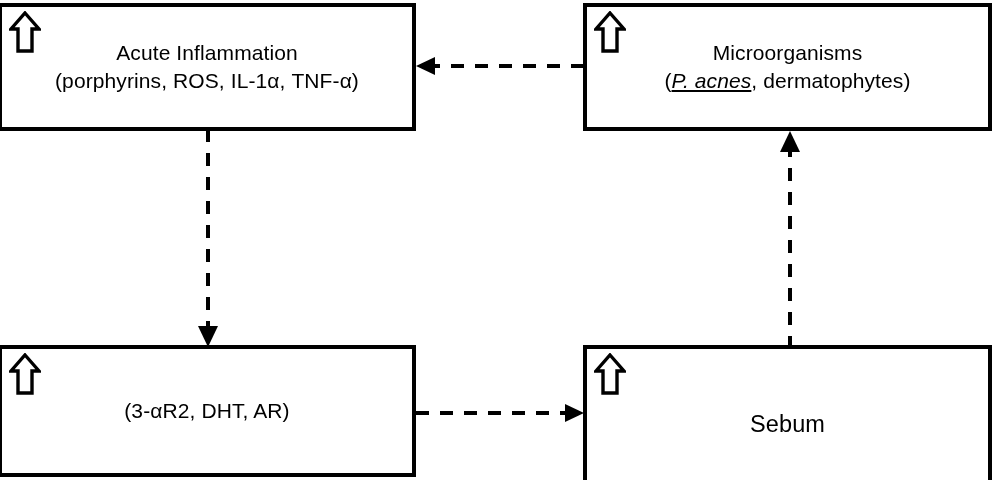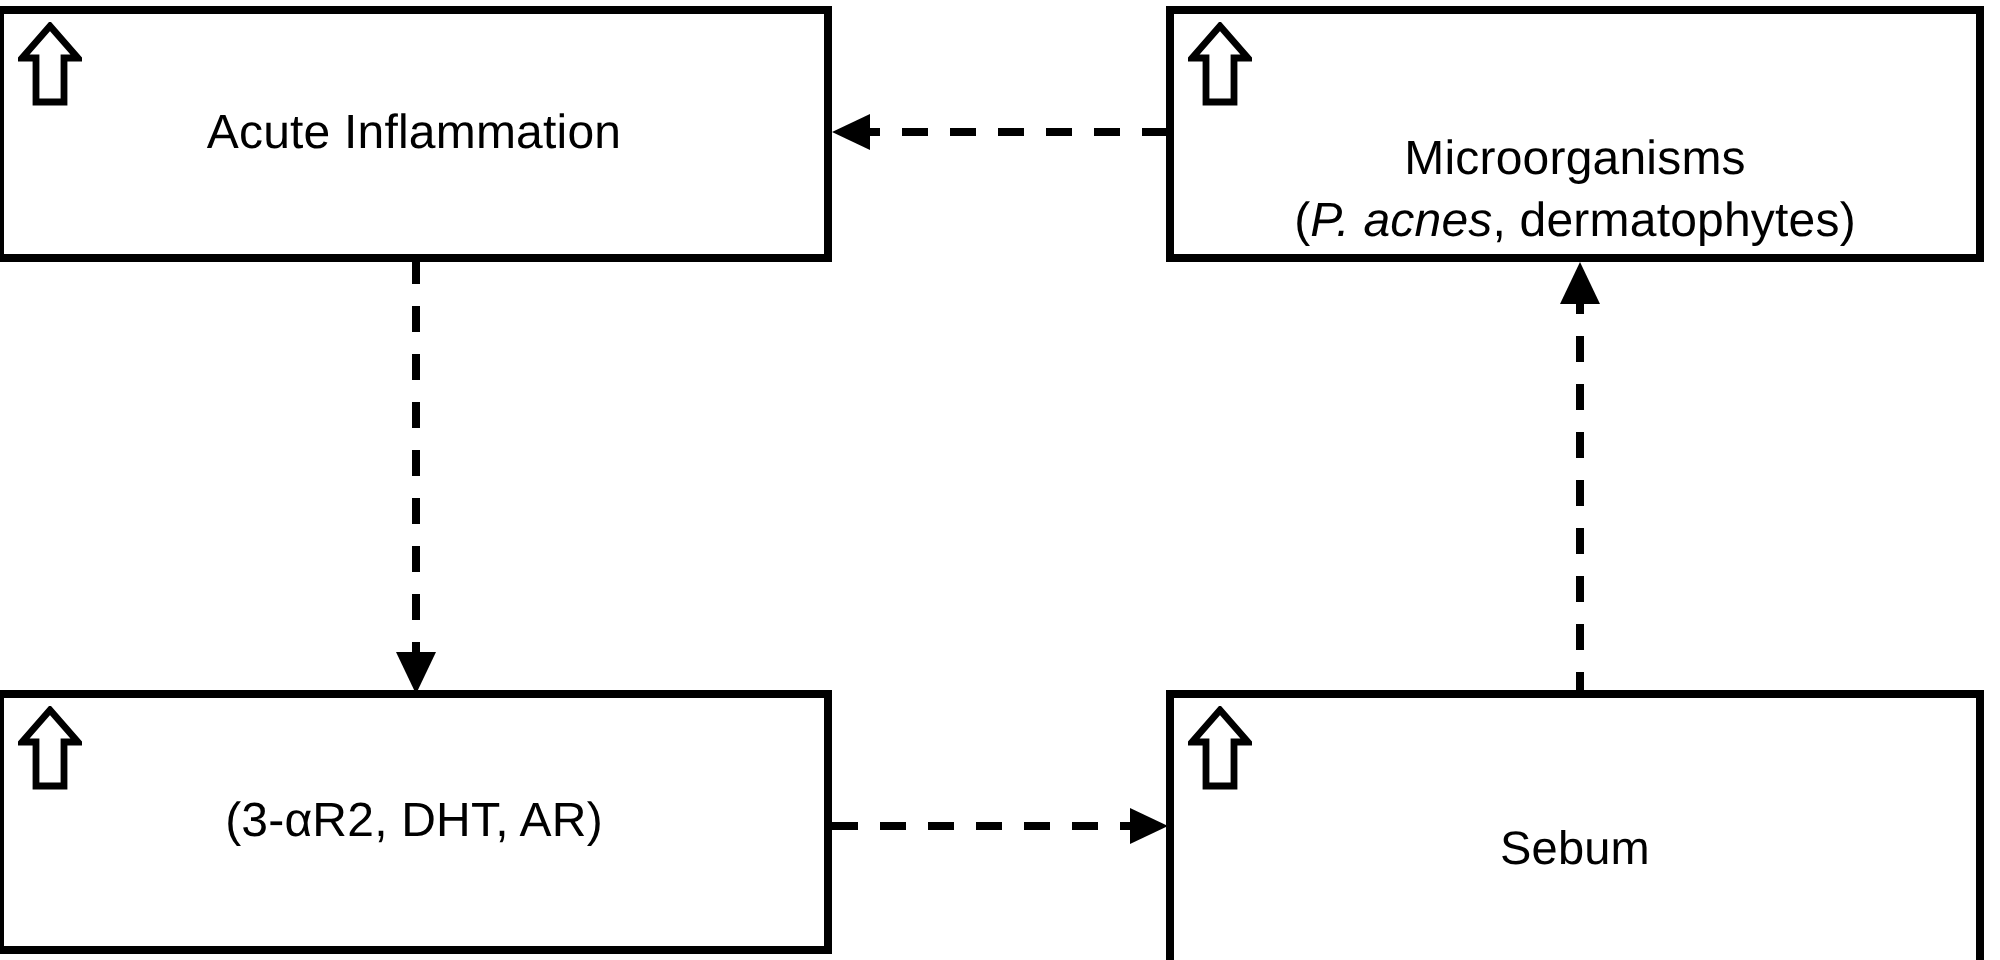--- a/index.html
+++ b/index.html
@@ -26,48 +26,48 @@
     box-sizing: border-box;
     background: #ffffff;
     border: 4px solid #000000;
     display: flex;
     flex-direction: column;
     align-items: center;
     justify-content: center;
   }
 
   .node-box.box-tl { left: -2px;  top: 3px;   width: 418px; height: 128px; }
-  .node-box.box-tr { left: 583px; top: 3px;   width: 409px; height: 128px; justify-content: flex-end; }
+  .node-box.box-tr { left: 583px; top: 3px;   width: 409px; height: 128px; }
   .node-box.box-bl { left: -2px;  top: 345px; width: 418px; height: 132px; }
   .node-box.box-br { left: 583px; top: 345px; width: 409px; height: 160px; }
 
   
   .corner-arrow-icon {
     position: absolute;
     left: 7px;
     top: 4px;
     width: 32px;
     height: 42px;
     pointer-events: none;
   }
   .corner-arrow-icon svg { display: block; width: 100%; height: 100%; }
 
   
   .node-label {
     text-align: center;
     color: #000000;
-    font-size: 24px;
+    font-size: 21px;
     line-height: 1.32;
     letter-spacing: 0.1px;
     padding: 0 12px;
     white-space: nowrap;
   }
   .node-label .line-primary { display: block; }
   .node-label .line-secondary { display: block; }
-  .node-label .italic-term { font-style: italic; }
+  .node-label .italic-term { font-style: italic; text-decoration: underline; }
 
   
   .node-label.single-line { font-size: 23.5px; }
 
   
   .connector {
     position: absolute;
     pointer-events: none;
   }
   .connector svg { display: block; overflow: visible; }
@@ -83,20 +83,21 @@
 <div id="diagram-canvas">
 
   <div class="node-box box-tl">
     <span class="corner-arrow-icon">
       <svg viewBox="0 0 32 42" xmlns="http://www.w3.org/2000/svg">
         <path d="M16 2 L30 18 L23 18 L23 40 L9 40 L9 18 L2 18 Z" fill="#ffffff" stroke="#000000" stroke-width="3.4" stroke-linejoin="miter"></path>
       </svg>
     </span>
     <div class="node-label">
       <span class="line-primary">Acute Inflammation</span>
+      <span class="line-secondary"><span>(porphyrins, ROS, IL-1α, TNF-α)</span><span class="italic-term"></span><span></span></span>
     </div>
   </div>
 
   <div class="node-box box-tr">
     <span class="corner-arrow-icon">
       <svg viewBox="0 0 32 42" xmlns="http://www.w3.org/2000/svg">
         <path d="M16 2 L30 18 L23 18 L23 40 L9 40 L9 18 L2 18 Z" fill="#ffffff" stroke="#000000" stroke-width="3.4" stroke-linejoin="miter"></path>
       </svg>
     </span>
     <div class="node-label">

